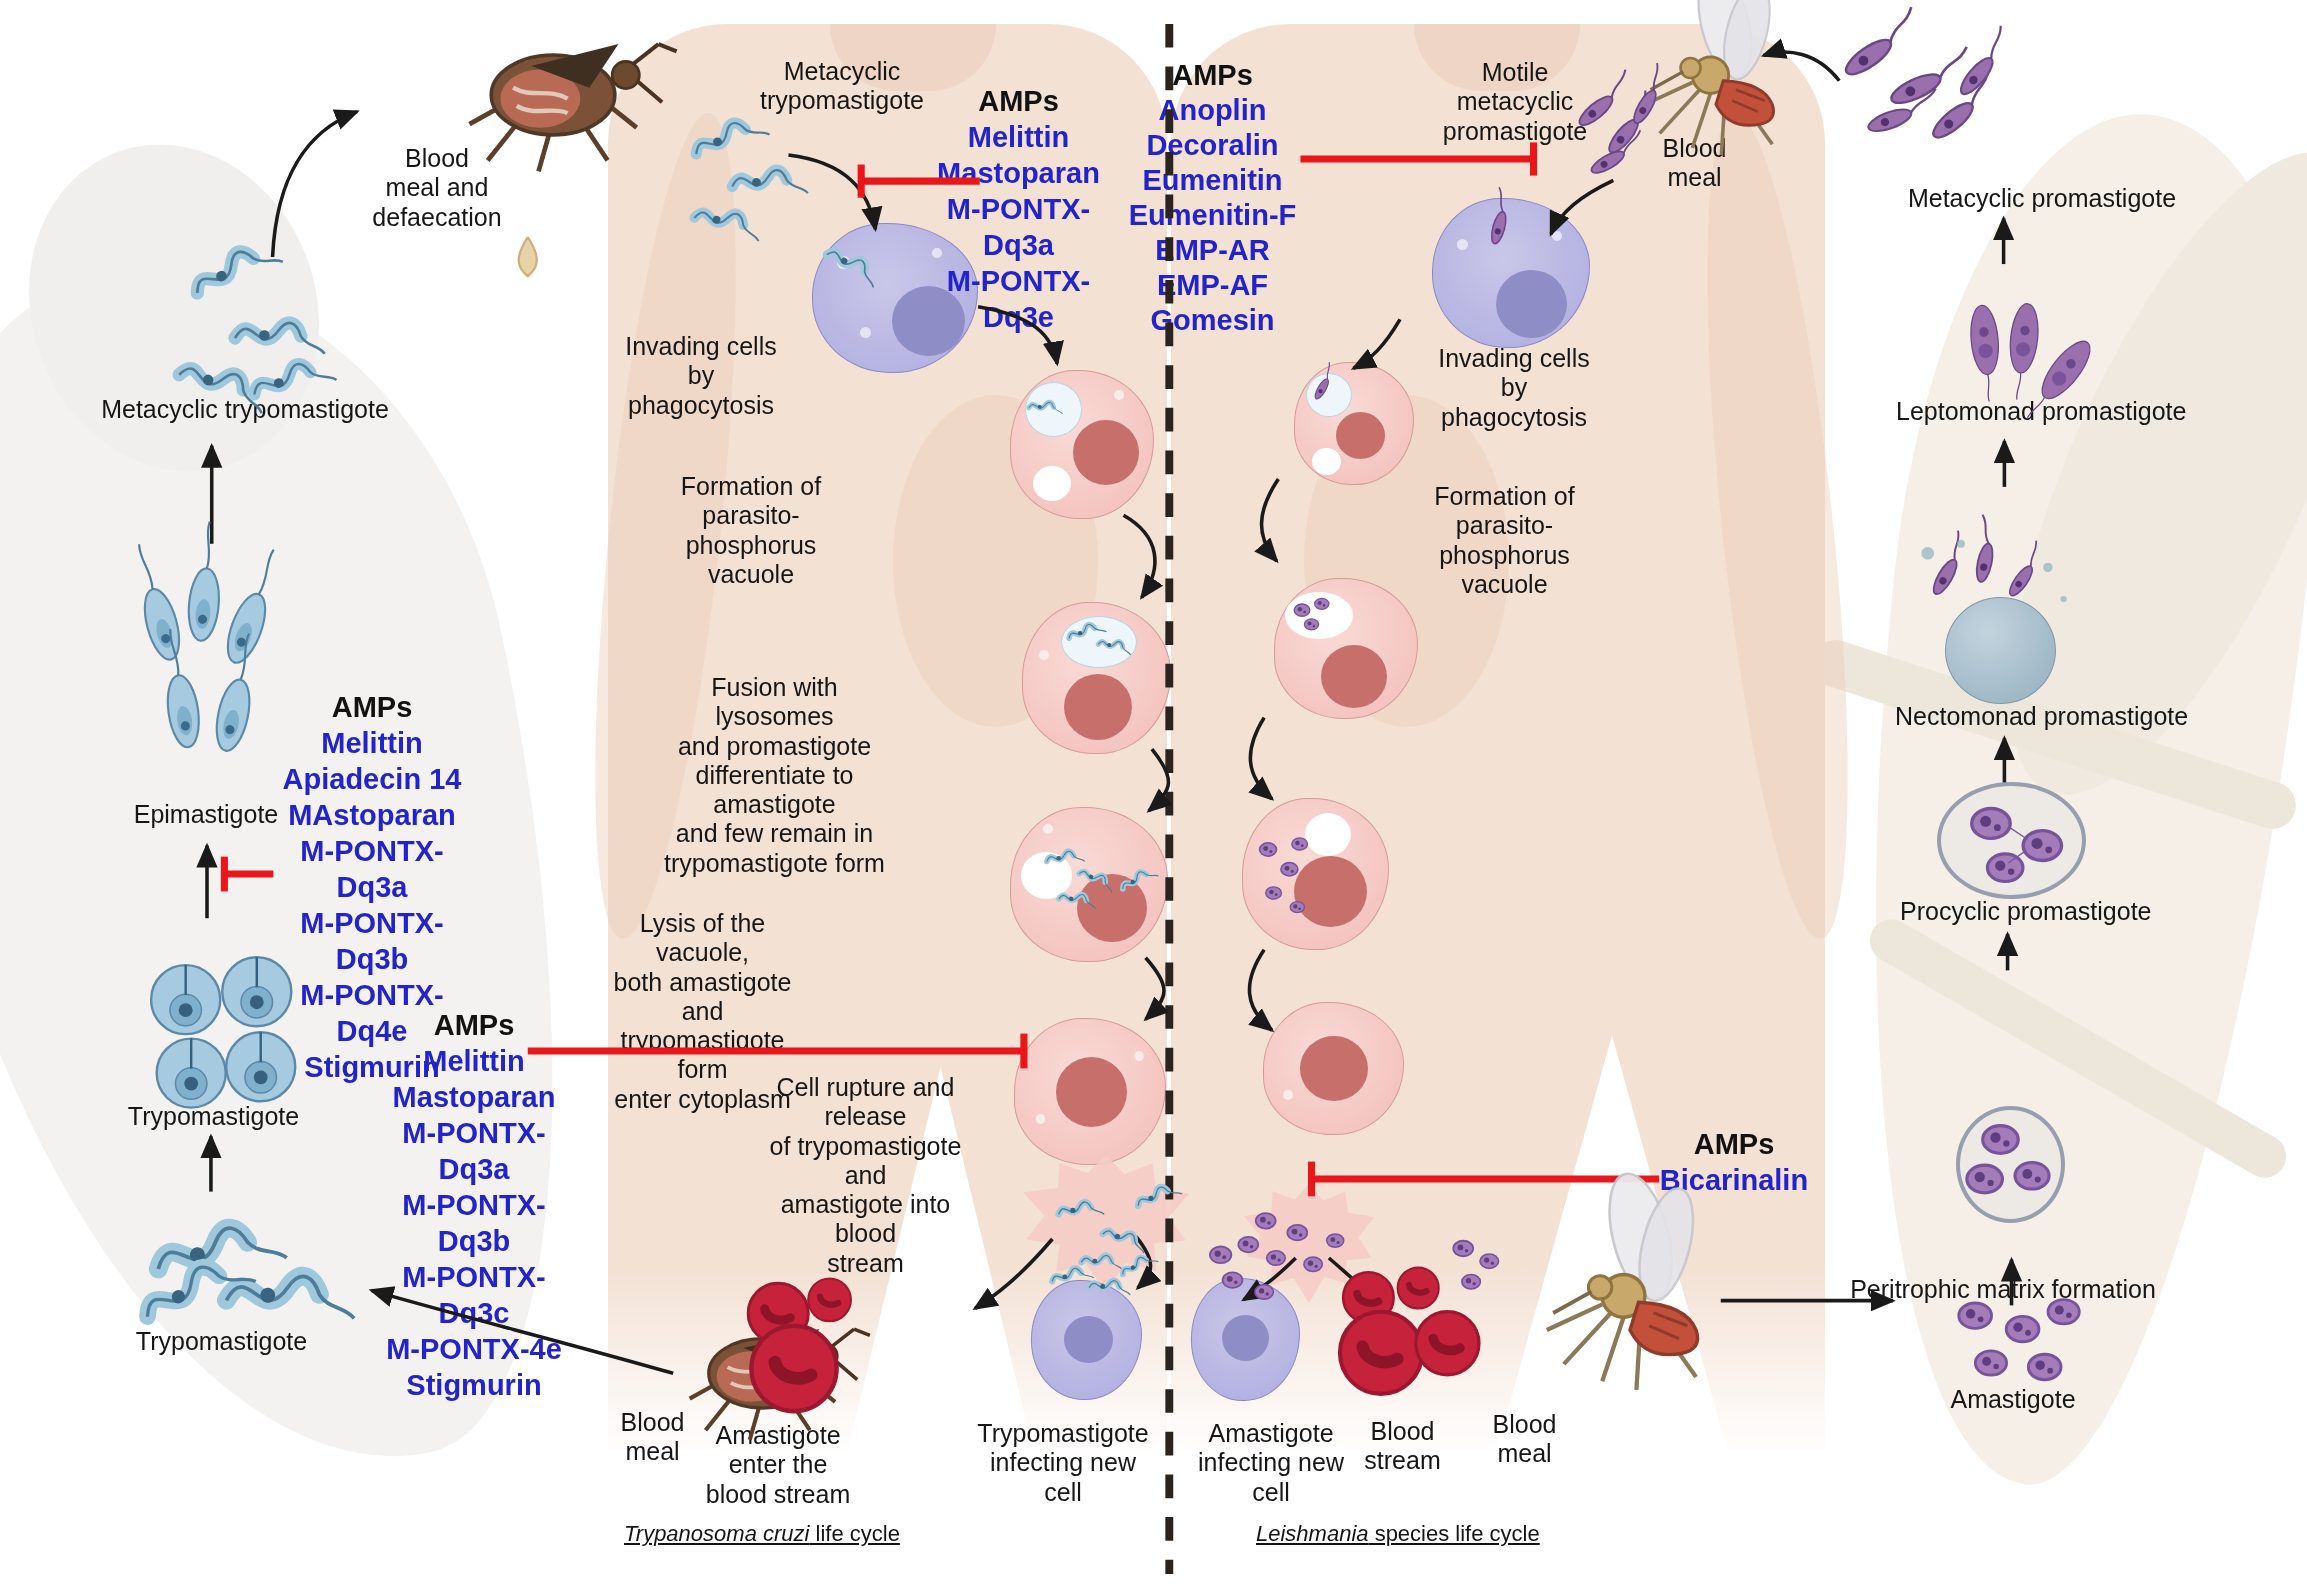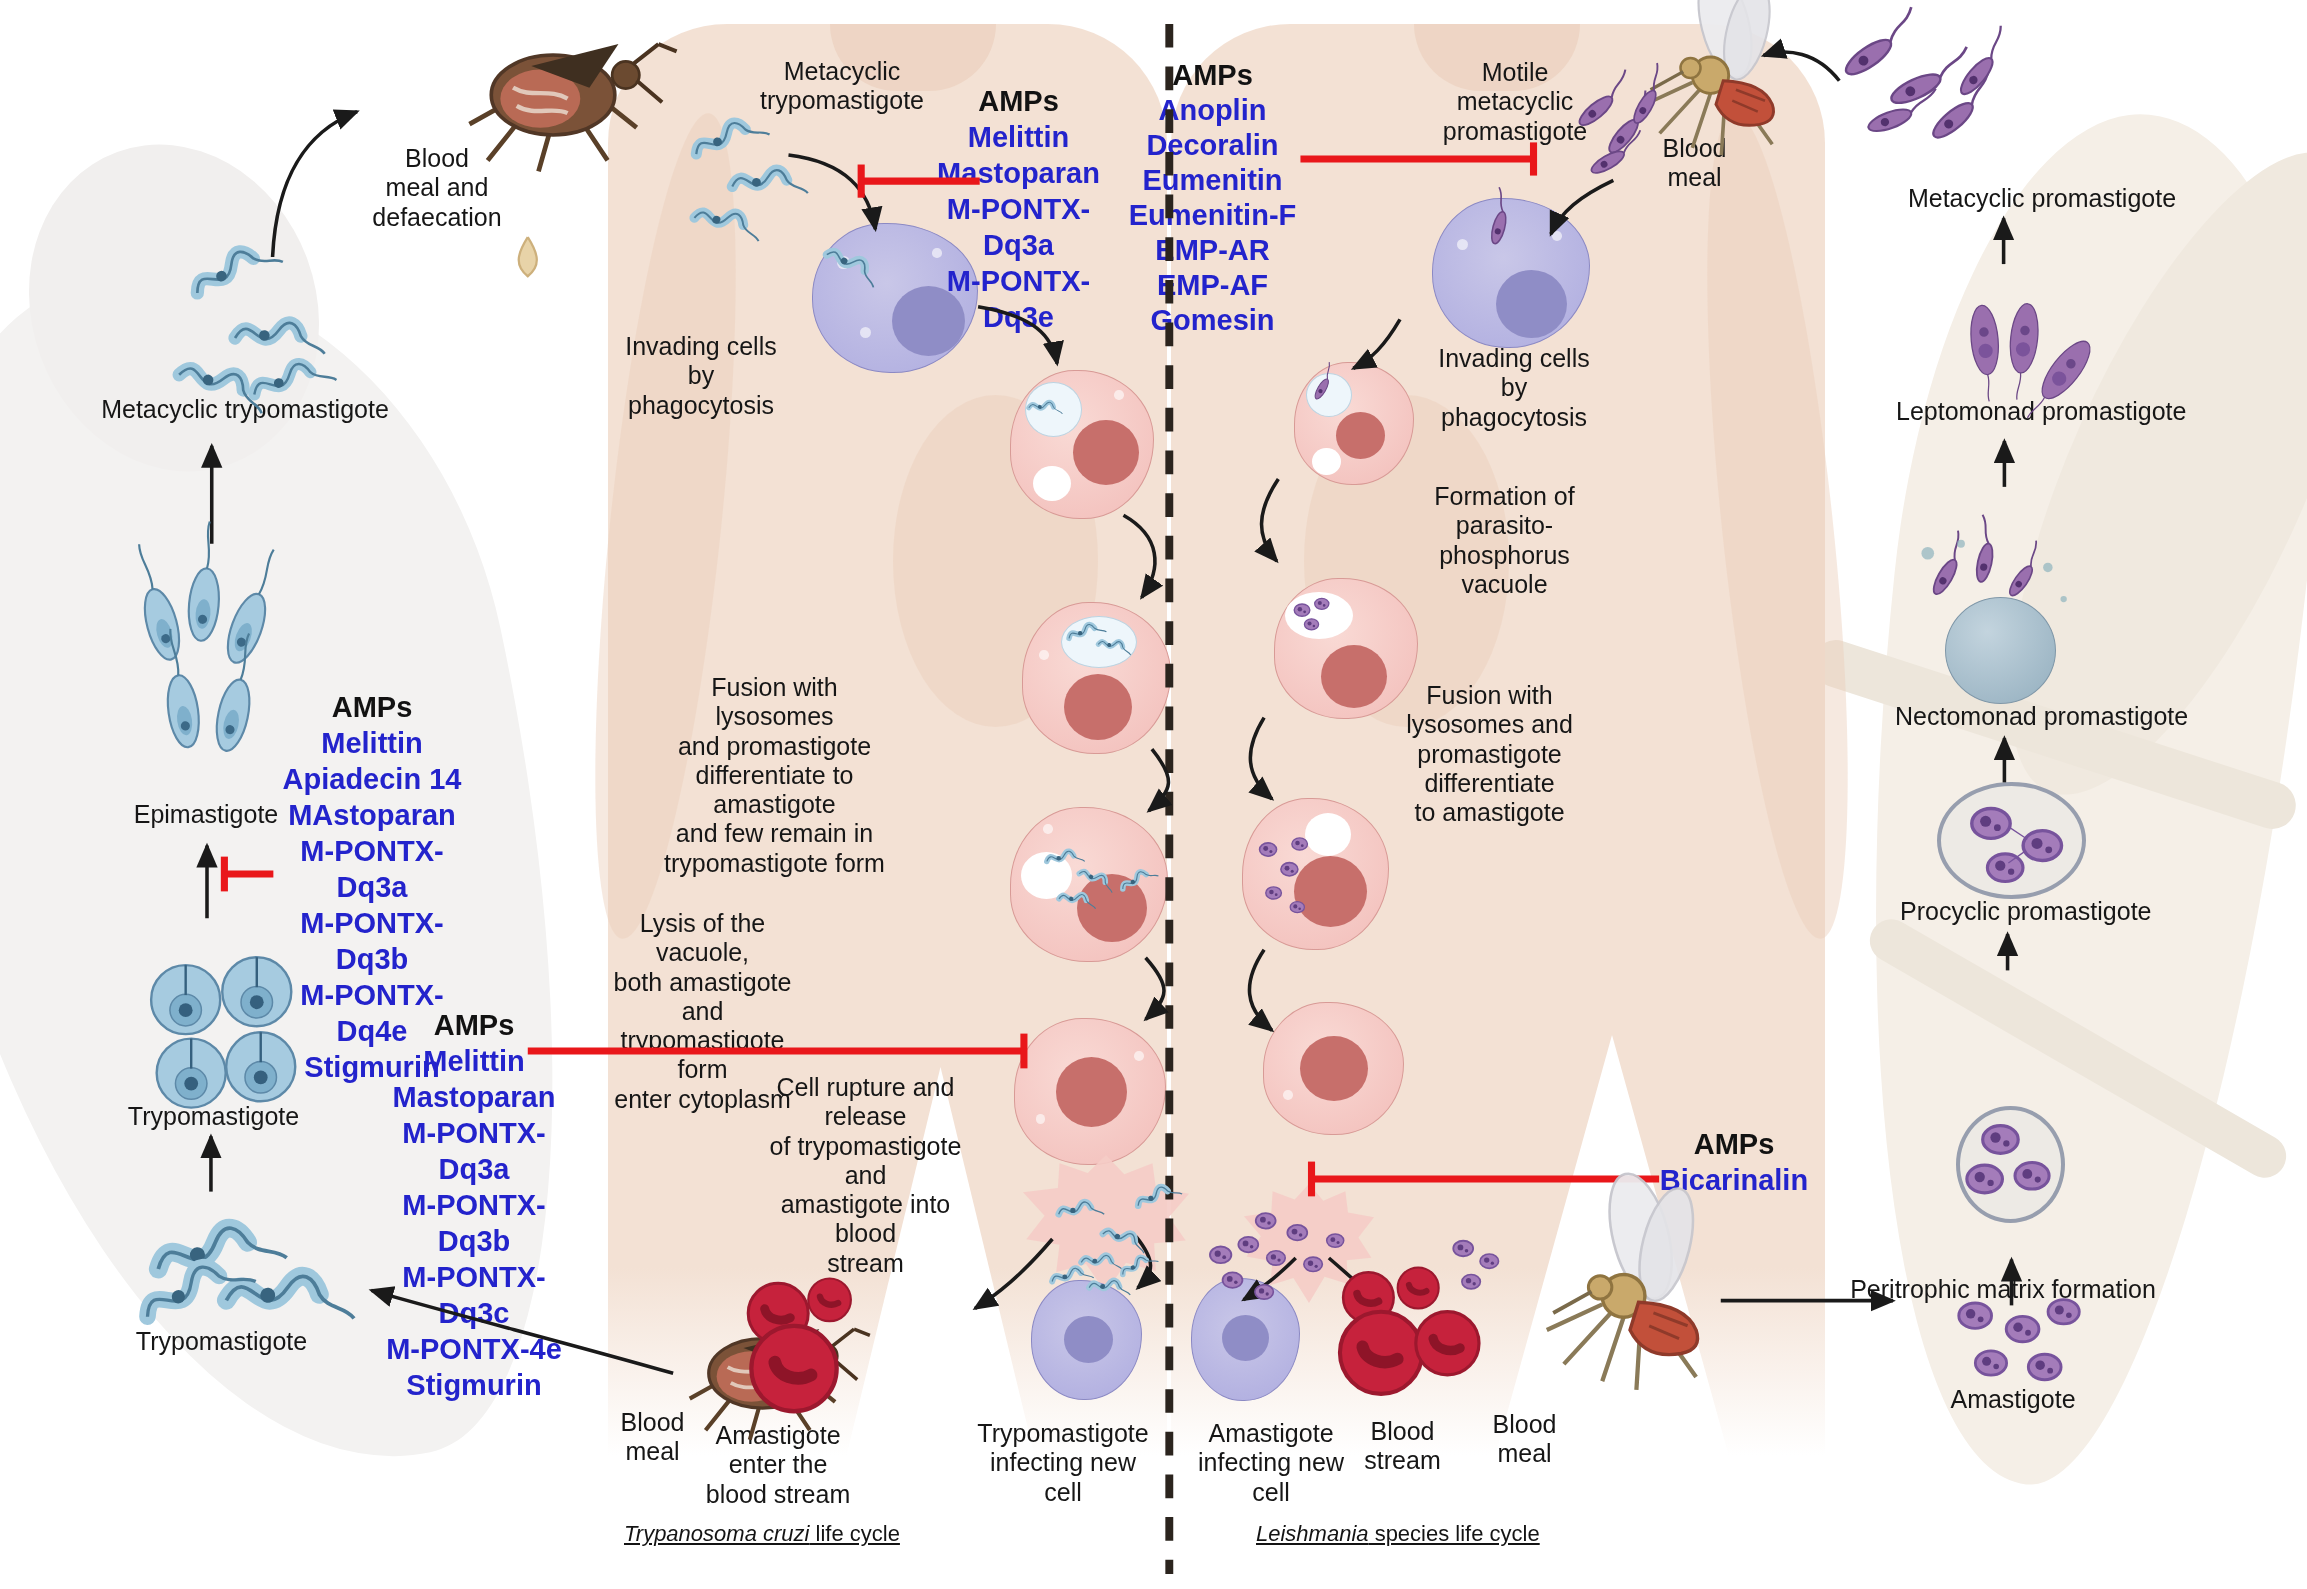--- a/index.html
+++ b/index.html
@@ -160,20 +160,23 @@
 trypomastigote</div>
   <div class="amps" style="left:916px;top:83px;width:205px;">
     <div class="hd">AMPs</div>
     <div class="it">Melittin</div>
     <div class="it">Mastoparan</div>
     <div class="it">M-PONTX-Dq3a</div>
     <div class="it">M-PONTX-Dq3e</div>
   </div>
   <div class="lbl" style="left:612px;top:332px;width:178px;">Invading cells by
 phagocytosis</div>
+  <div class="lbl" style="left:654px;top:472px;width:194px;">Formation of
+parasito-phosphorus
+vacuole</div>
   <div class="lbl" style="left:656px;top:673px;width:237px;">Fusion with lysosomes
 and promastigote
 differentiate to amastigote
 and few remain in
 trypomastigote form</div>
   <div class="lbl" style="left:602px;top:899px;width:201px;margin-top:10px;">Lysis of the vacuole,
 both amastigote and
 trypomastigote form
 enter cytoplasm</div>
   <div class="lbl" style="left:751px;top:1073px;width:229px;">Cell rupture and release
@@ -201,23 +204,20 @@
     <div class="it">Gomesin</div>
   </div>
   <div class="lbl" style="left:1426px;top:58px;width:178px;">Motile metacyclic
 promastigote</div>
   <div class="lbl" style="left:1645px;top:134px;width:99px;">Blood
 meal</div>
   <div class="lbl" style="left:1424px;top:344px;width:180px;">Invading cells by
 phagocytosis</div>
   <div class="lbl" style="left:1398px;top:482px;width:213px;">Formation of parasito-
 phosphorus vacuole</div>
-  <div class="lbl" style="left:1365px;top:681px;width:249px;">Fusion with lysosomes and
-promastigote differentiate
-to amastigote</div>
   <div class="amps" style="left:1647px;top:1126px;width:174px;">
     <div class="hd">AMPs</div>
     <div class="it">Bicarinalin</div>
   </div>
   <div class="lbl" style="left:1184px;top:1419px;width:174px;">Amastigote
 infecting new
 cell</div>
   <div class="lbl" style="left:1353px;top:1417px;width:99px;">Blood
 stream</div>
   <div class="lbl" style="left:1473px;top:1410px;width:103px;">Blood

